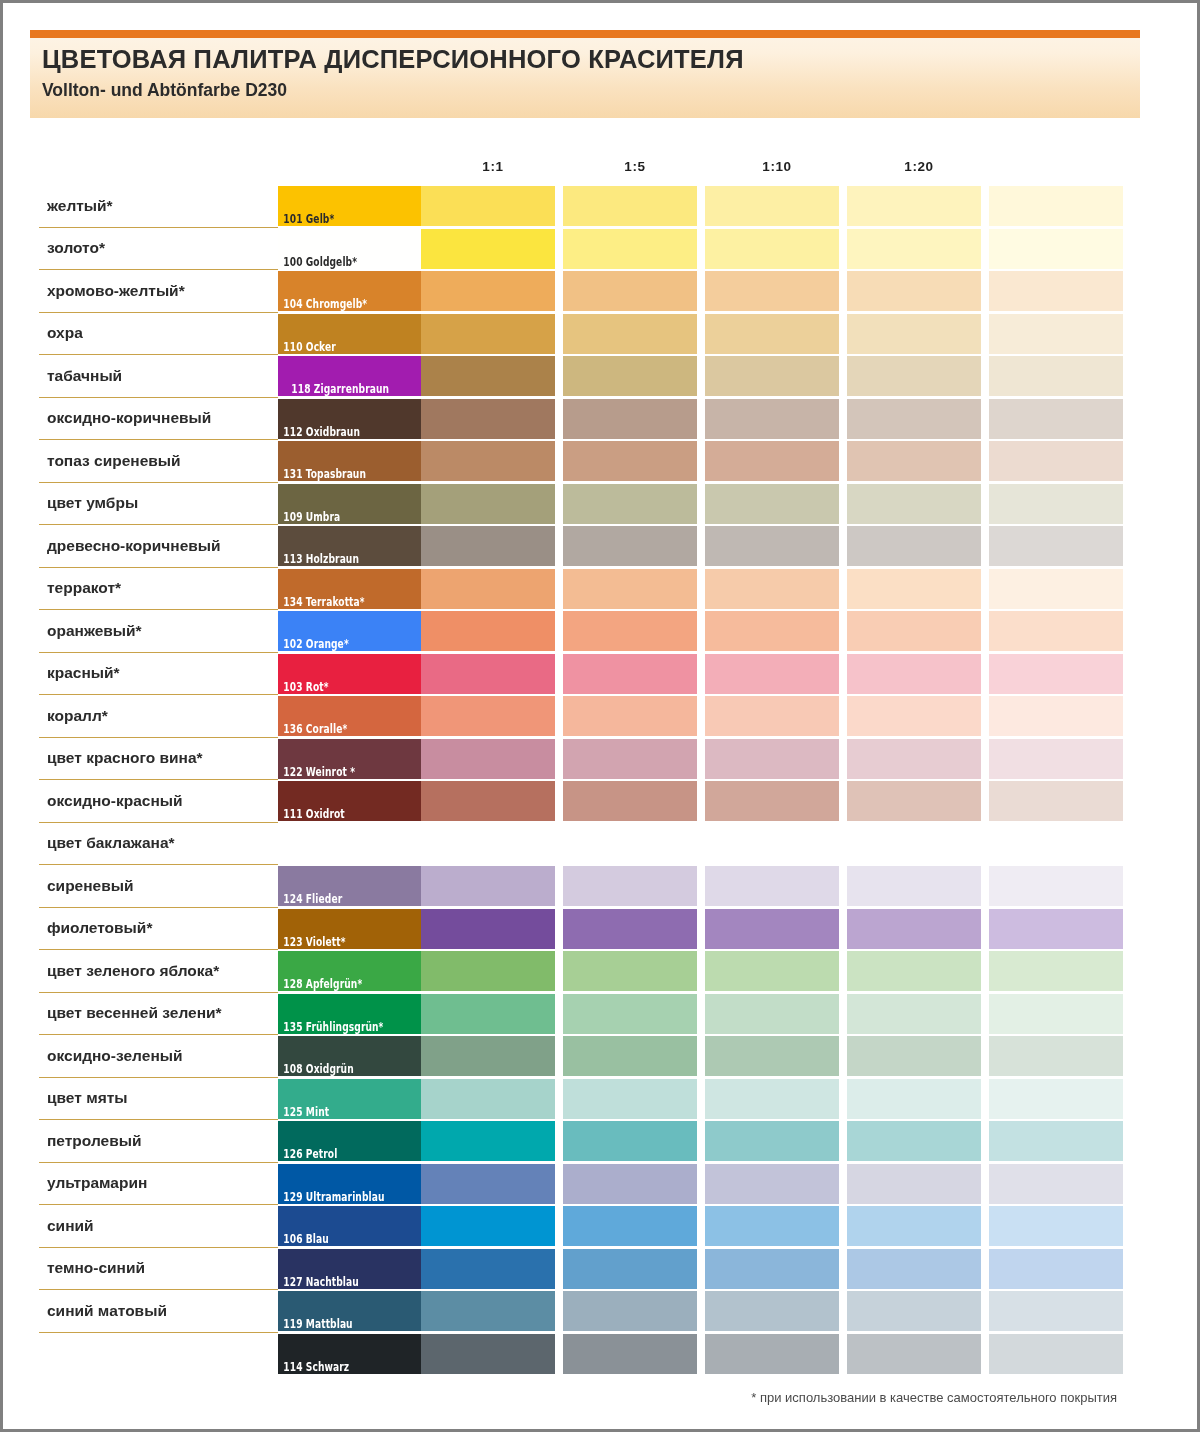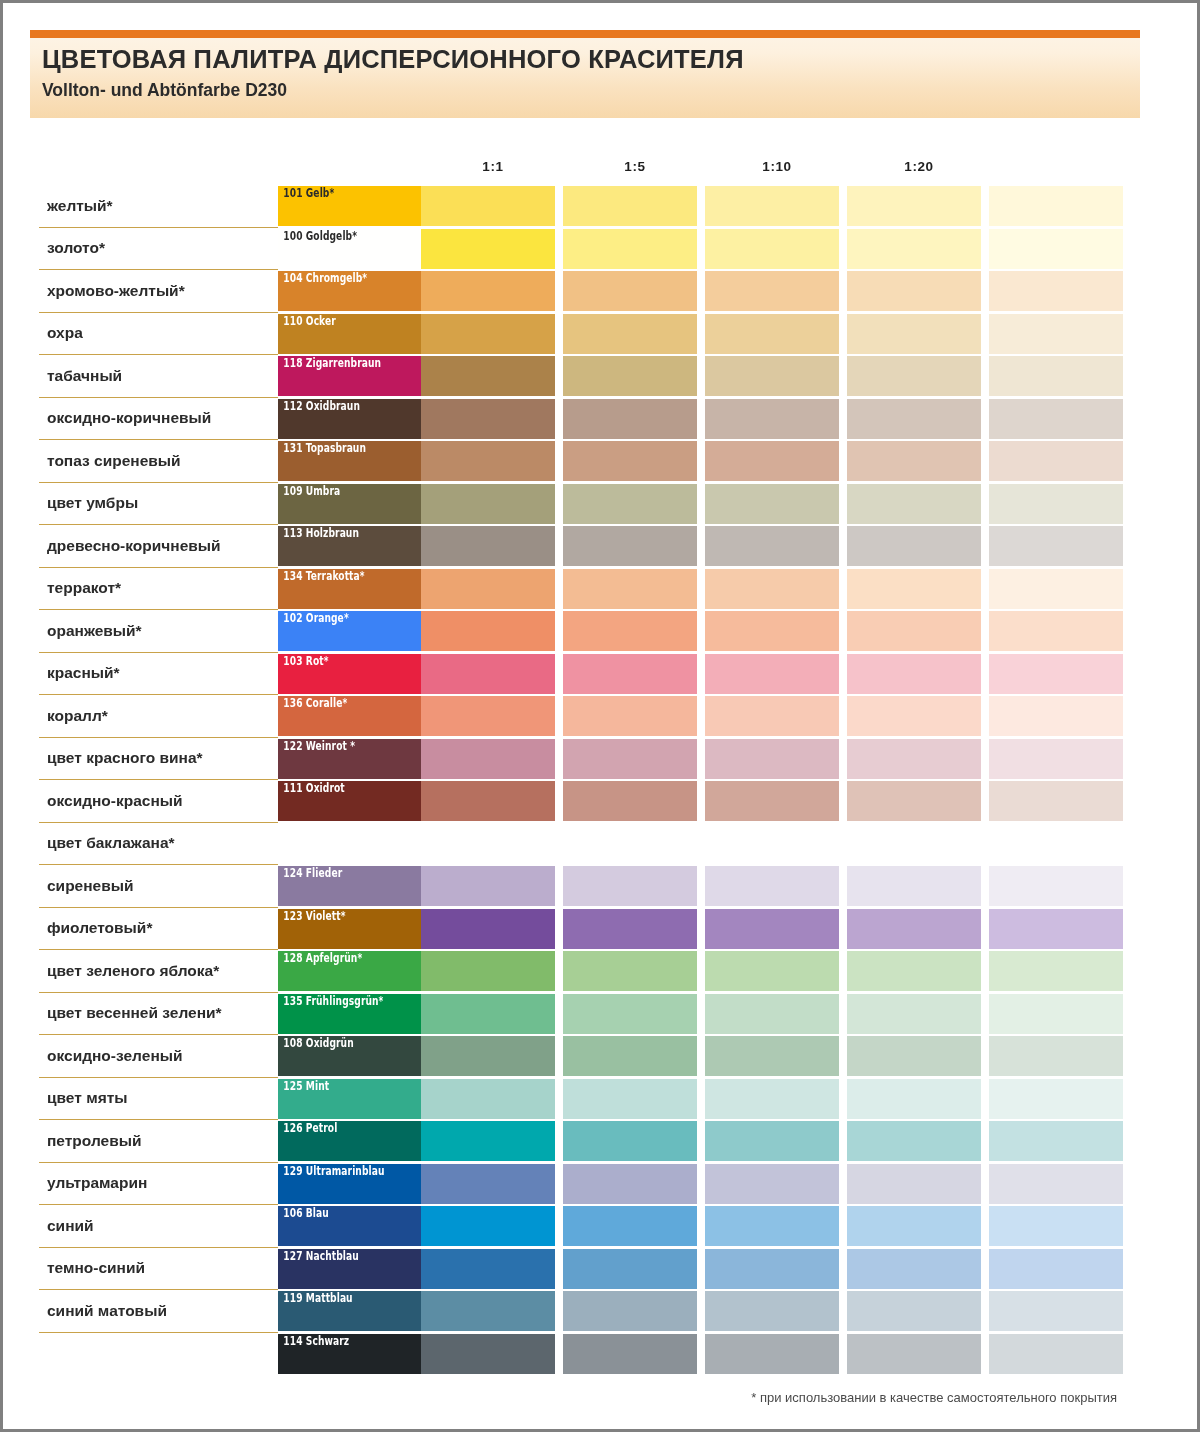--- a/index.html
+++ b/index.html
@@ -123,21 +123,21 @@
   .sw {
     position: absolute;
     top: 1px;
     height: 40px;
     box-sizing: border-box;
   }
   .sw-base {
     left: 0;
     width: 168px;
     display: flex;
-    align-items: flex-start;
+    align-items: flex-end;
   }
   .sw-code {
     font-family: "DejaVu Sans Condensed", "Liberation Sans Narrow", "Liberation Sans", sans-serif;
     font-size: 11.5px;
     font-weight: bold;
     padding-left: 6px;
     white-space: nowrap;
     transform: scaleX(0.88);
     transform-origin: left center;
     letter-spacing: 0.1px;
@@ -238,21 +238,21 @@
           <div class="sw sw-3" style="background: rgb(236, 208, 154);"></div>
           <div class="sw sw-4" style="background: rgb(242, 224, 187);"></div>
           <div class="sw sw-5" style="background: rgb(247, 236, 216);"></div>
         </div>
       </div>
       <div class="row">
         <div class="label-cell">
           <span class="label-text">табачный</span>
         </div>
         <div class="swatches">
-          <div class="sw sw-base" style="background: #be185d;">
+          <div class="sw sw-base" style="background: #a21caf; padding-left: 8px;">
             <span class="sw-code" style="color: rgb(255, 255, 255);">118 Zigarrenbraun</span>
           </div>
           <div class="sw sw-1" style="background: rgb(171, 130, 74);"></div>
           <div class="sw sw-2" style="background: rgb(205, 183, 127);"></div>
           <div class="sw sw-3" style="background: rgb(219, 200, 160);"></div>
           <div class="sw sw-4" style="background: rgb(228, 214, 185);"></div>
           <div class="sw sw-5" style="background: rgb(239, 230, 211);"></div>
         </div>
       </div>
       <div class="row">

